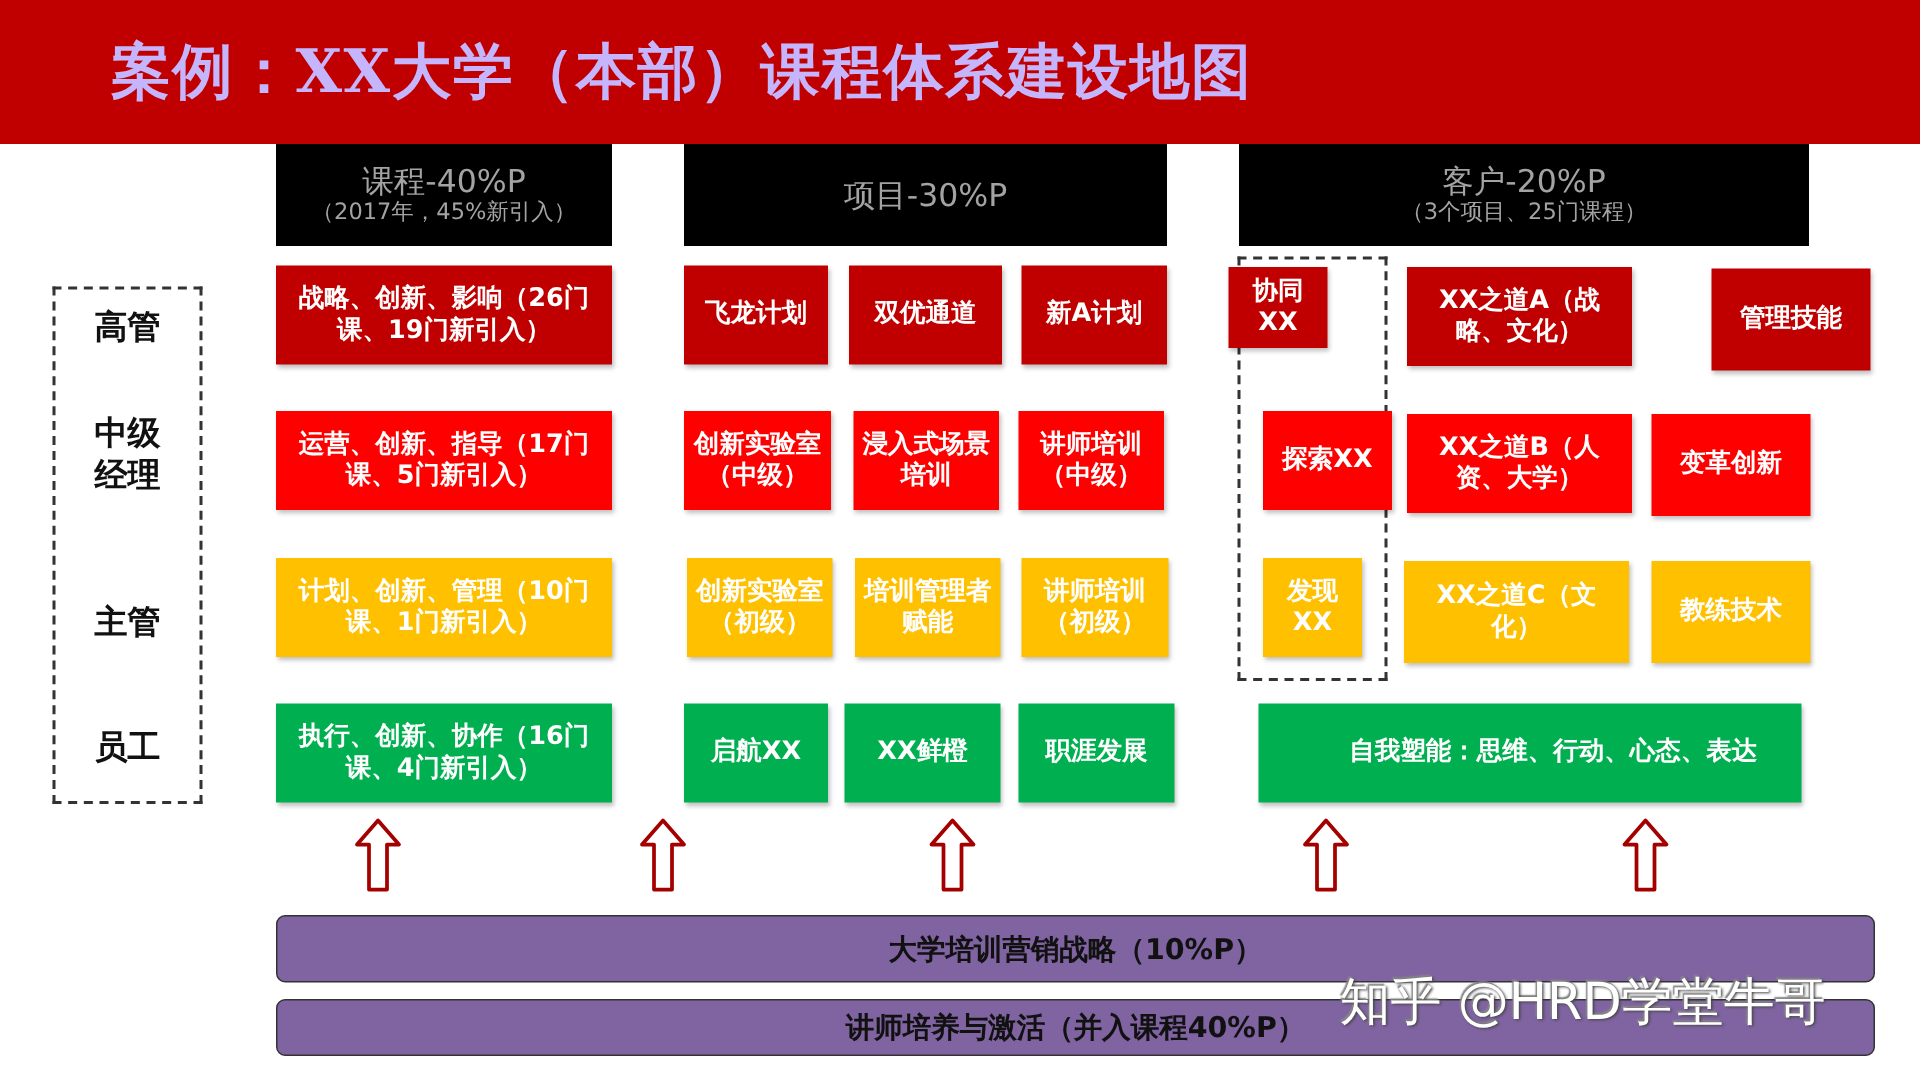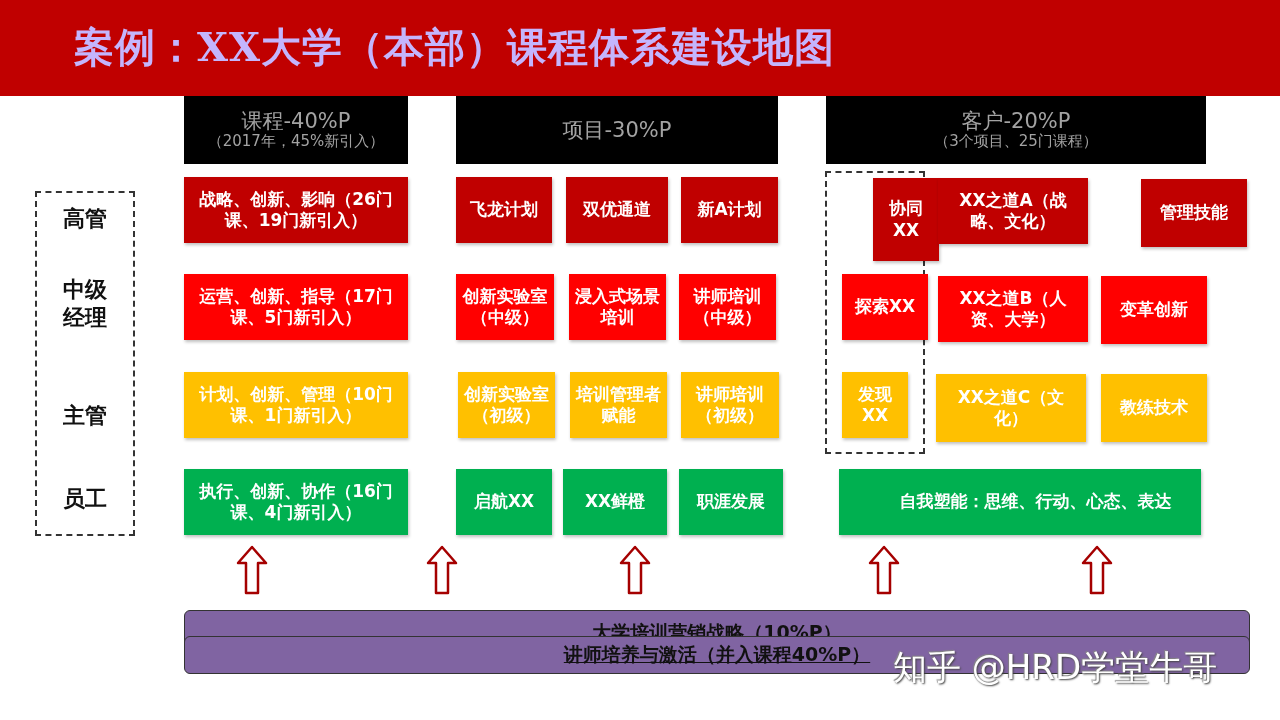--- a/index.html
+++ b/index.html
@@ -18,21 +18,21 @@
   .dark { background: #c00000; }
   .red { background: #ff0000; }
   .amber { background: #ffc000; }
   .green { background: #00b050; }
   .dash { position: absolute; border: 2px dashed #333; }
   .level { position: absolute; left: 36px; width: 98px; text-align: center; font-size: 22px; font-weight: bold;
            color: #111; line-height: 1.25; }
   .arrow { position: absolute; width: 32px; height: 50px; }
   .bar { position: absolute; left: 184px; width: 1066px; background: #8064a2; border: 1.5px solid #333;
          border-radius: 6px; text-align: center; font-size: 19px; font-weight: bold; color: #111;
-         display: flex; align-items: center; justify-content: center; text-decoration: underline; }
+         display: flex; align-items: center; justify-content: center; }
   .watermark { position: absolute; left: 893px; top: 645px; font-size: 34px; color: #ffffff;
                text-shadow: 1px 1px 2px #444, -1px -1px 1px #888; white-space: nowrap; }
 </style>
 </head>
 <body>
 
 <div class="titlebar">
   <div class="title">案例：XX大学（本部）课程体系建设地图</div>
 </div>
 
@@ -69,21 +69,21 @@
 
 <div class="box amber" style="left:458px;top:372px;width:97px;height:66px;">创新实验室（初级）</div>
 <div class="box amber" style="left:570px;top:372px;width:97px;height:66px;">培训管理者赋能</div>
 <div class="box amber" style="left:681px;top:372px;width:98px;height:66px;">讲师培训（初级）</div>
 
 <div class="box green" style="left:456px;top:469px;width:96px;height:66px;">启航XX</div>
 <div class="box green" style="left:563px;top:469px;width:104px;height:66px;">XX鲜橙</div>
 <div class="box green" style="left:679px;top:469px;width:104px;height:66px;">职涯发展</div>
 
 <div class="dash" style="left:825px;top:171px;width:100px;height:283px;"></div>
-<div class="box dark" style="left:873px;top:178px;width:66px;height:83px;">协同XX</div>
+<div class="box dark" style="left:819px;top:178px;width:66px;height:54px;">协同XX</div>
 <div class="box red" style="left:842px;top:274px;width:86px;height:66px;">探索XX</div>
 <div class="box amber" style="left:842px;top:372px;width:66px;height:66px;">发现XX</div>
 
 <div class="box dark" style="left:938px;top:178px;width:150px;height:66px;">XX之道A（战略、文化）</div>
 <div class="box dark" style="left:1101px;top:179px;width:106px;height:68px;margin-left:40px;">管理技能</div>
 <div class="box red" style="left:938px;top:276px;width:150px;height:66px;">XX之道B（人资、大学）</div>
 <div class="box red" style="left:1101px;top:276px;width:106px;height:68px;">变革创新</div>
 <div class="box amber" style="left:936px;top:374px;width:150px;height:68px;">XX之道C（文化）</div>
 <div class="box amber" style="left:1101px;top:374px;width:106px;height:68px;">教练技术</div>
 
@@ -99,15 +99,15 @@
   <path d="M16 2 L30 18 L22 18 L22 48 L10 48 L10 18 L2 18 Z" fill="#fff" stroke="#a50000" stroke-width="2.5" stroke-linejoin="round"></path>
 </svg>
 <svg class="arrow" style="left:868px;top:545px;" viewBox="0 0 32 50">
   <path d="M16 2 L30 18 L22 18 L22 48 L10 48 L10 18 L2 18 Z" fill="#fff" stroke="#a50000" stroke-width="2.5" stroke-linejoin="round"></path>
 </svg>
 <svg class="arrow" style="left:1081px;top:545px;" viewBox="0 0 32 50">
   <path d="M16 2 L30 18 L22 18 L22 48 L10 48 L10 18 L2 18 Z" fill="#fff" stroke="#a50000" stroke-width="2.5" stroke-linejoin="round"></path>
 </svg>
 
 <div class="bar" style="top:610px;height:45px;">大学培训营销战略（10%P）</div>
-<div class="bar" style="top:636px;height:38px;">讲师培养与激活（并入课程40%P）</div>
+<div class="bar" style="top:666px;height:38px;">讲师培养与激活（并入课程40%P）</div>
 
 <div class="watermark">知乎 @HRD学堂牛哥</div>
 
 </body></html>

